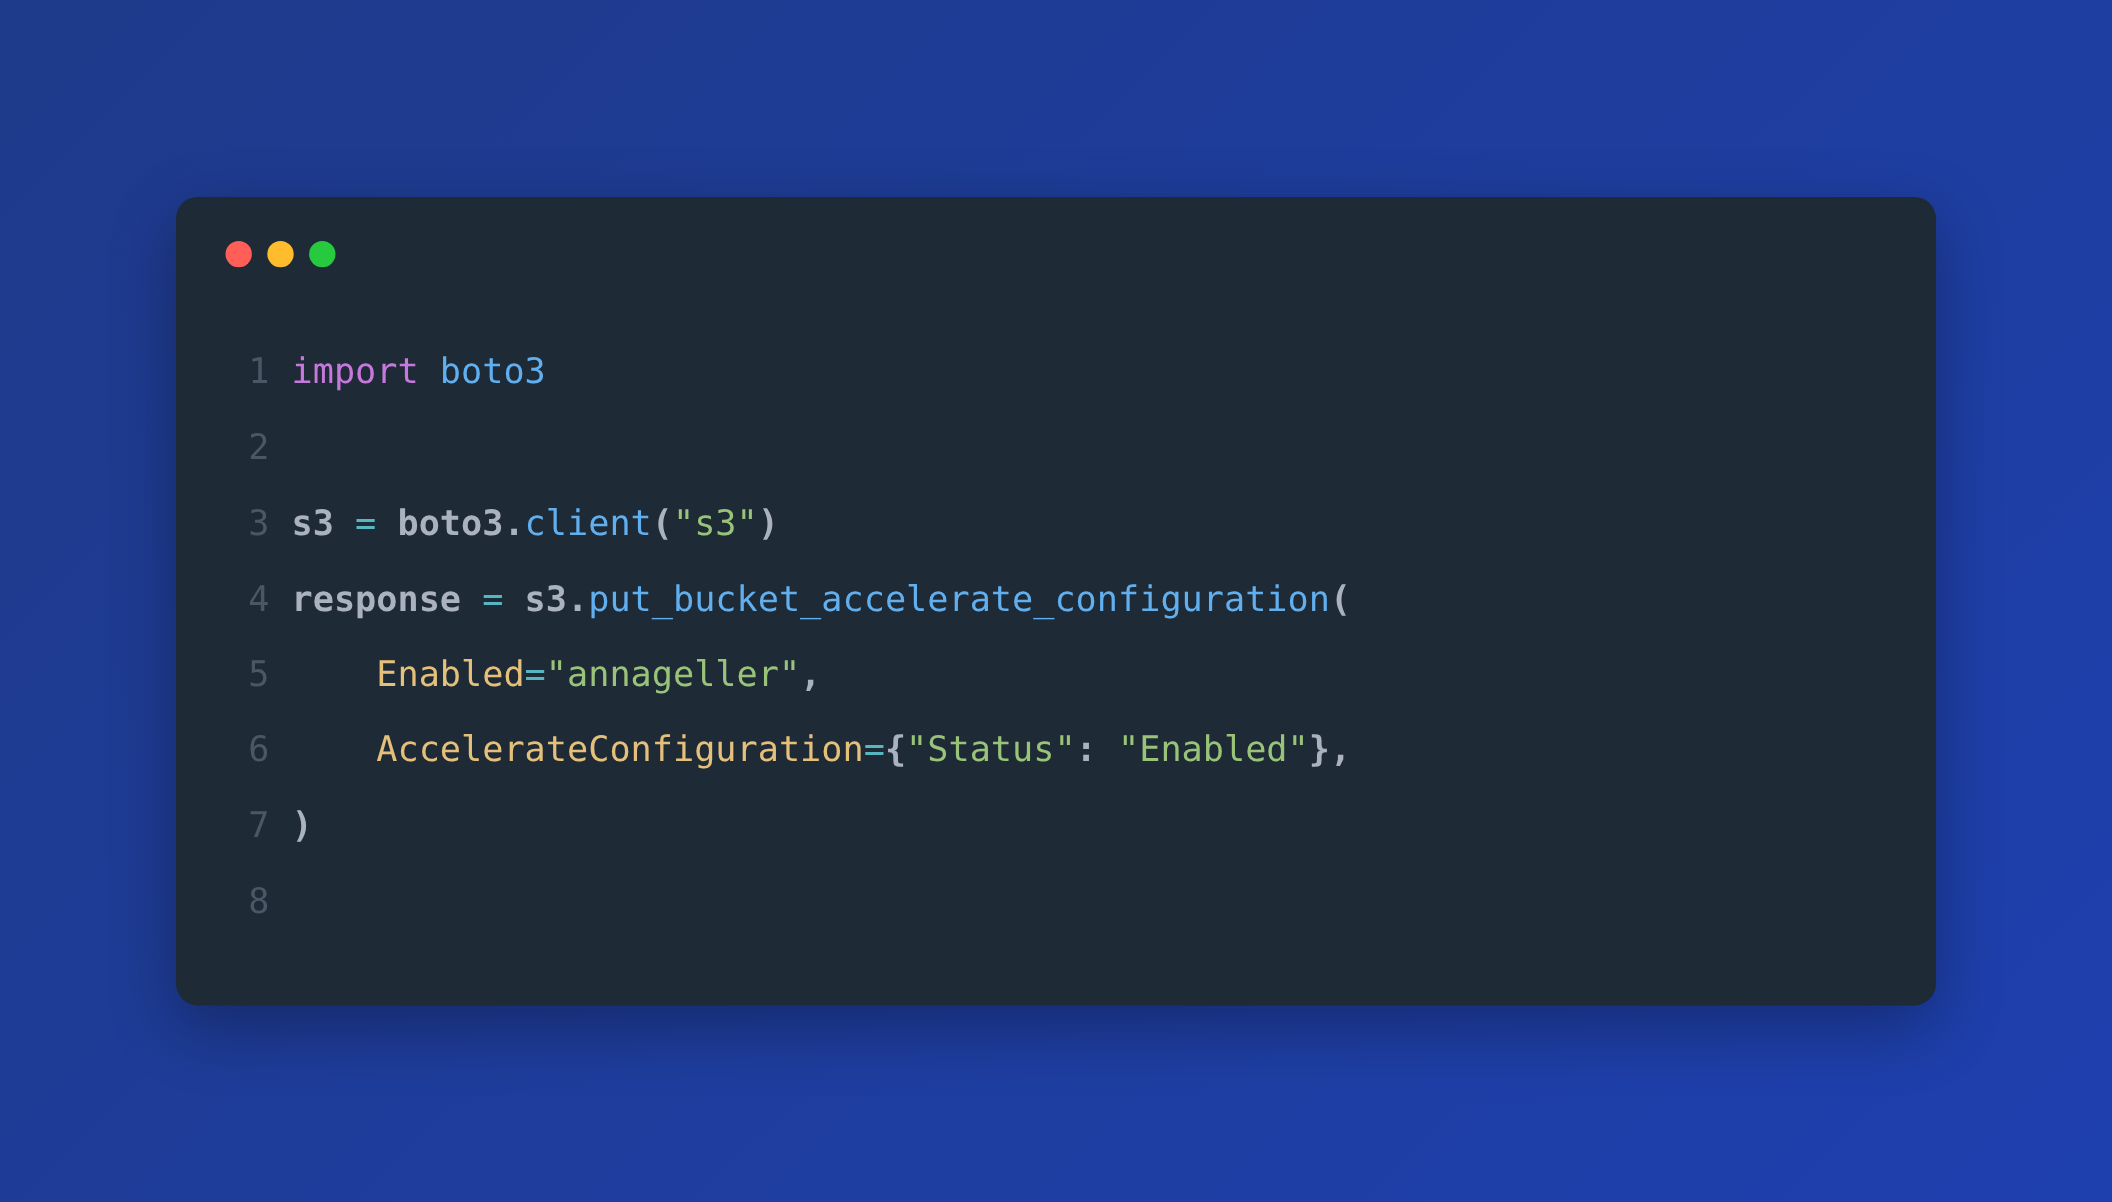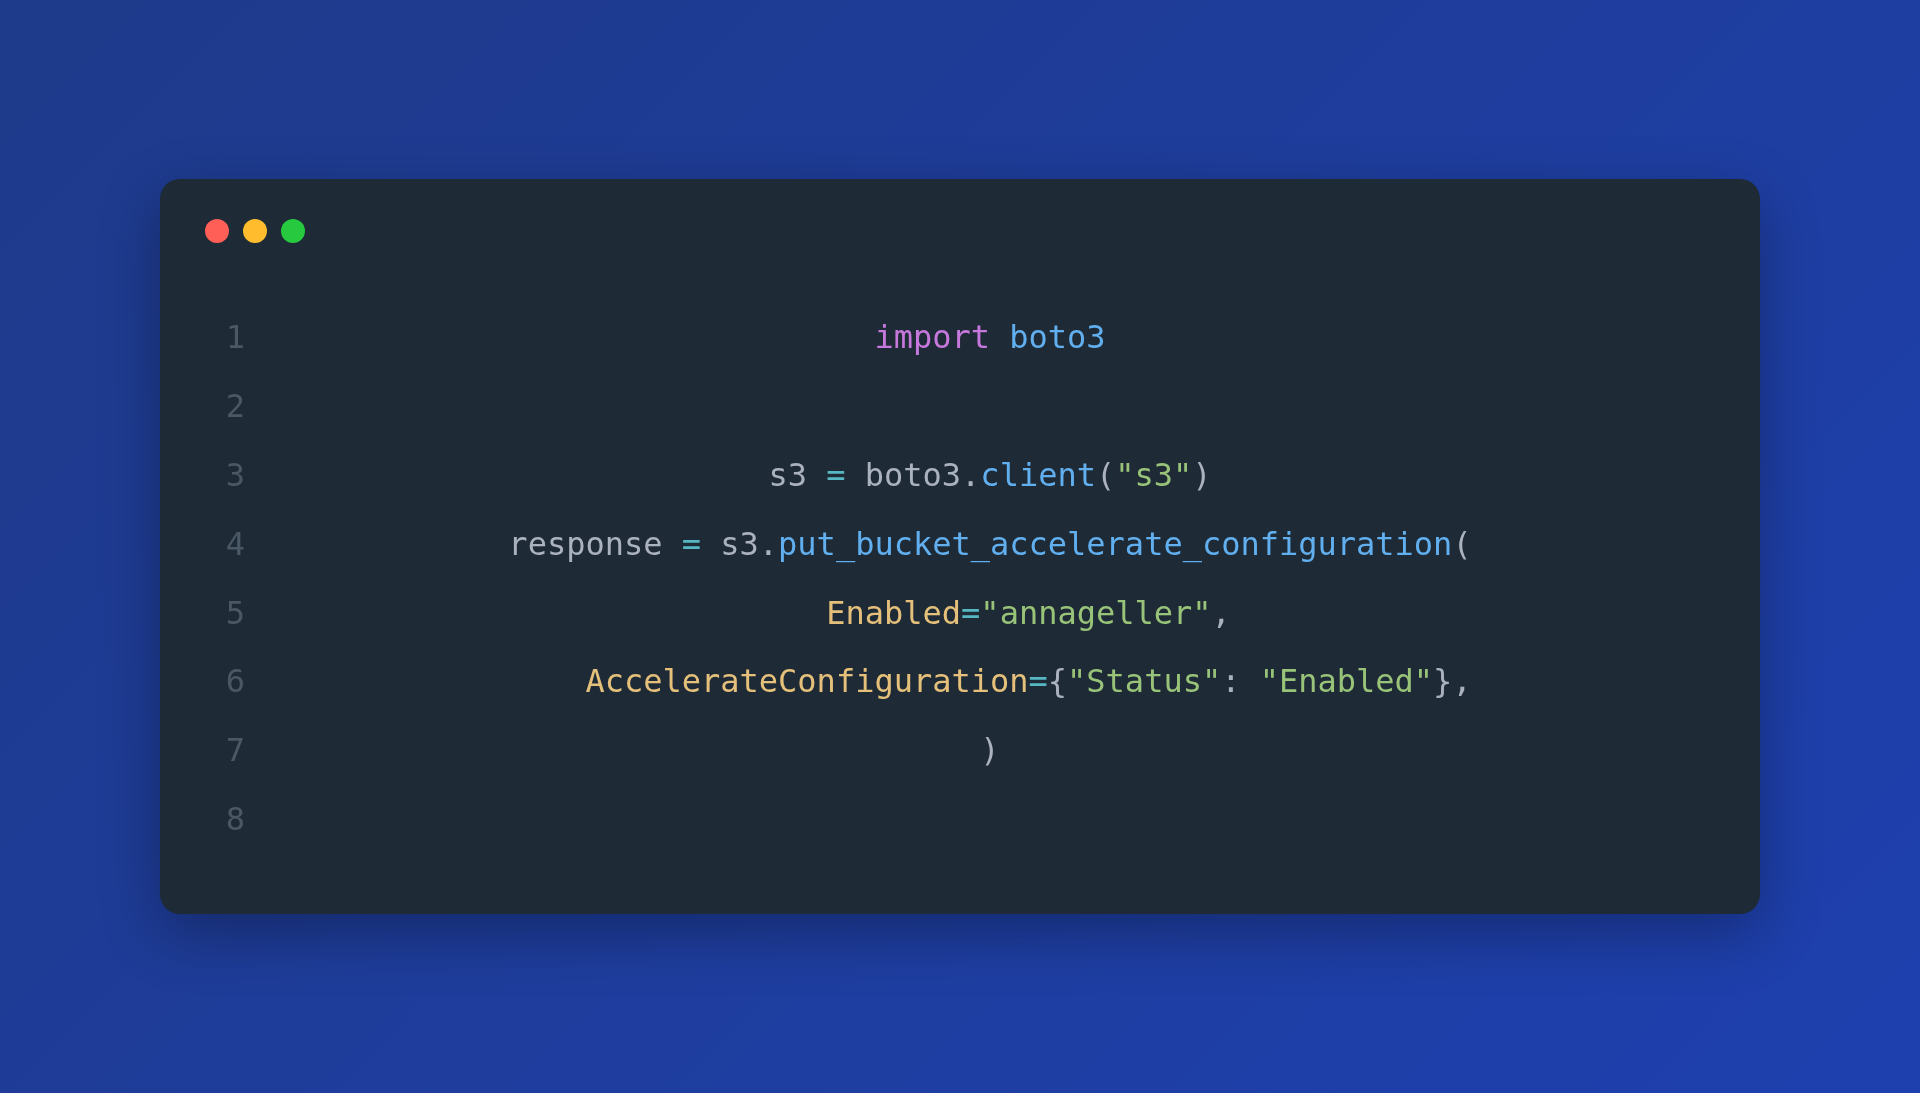--- a/index.html
+++ b/index.html
@@ -63,29 +63,29 @@
     .line-number {
       color: #4a5866;
       text-align: right;
       width: 40px;
       margin-right: 20px;
       user-select: none;
     }
 
     .line-text {
       flex: 1;
-      text-align: center;
     }
 
     .tok-keyword {
       color: #c678dd;
     }
 
     .tok-var {
       color: #abb2bf;
+      font-weight: bold;
     }
 
     .tok-op {
       color: #56b6c2;
     }
 
     .tok-method {
       color: #61afef;
     }
 

